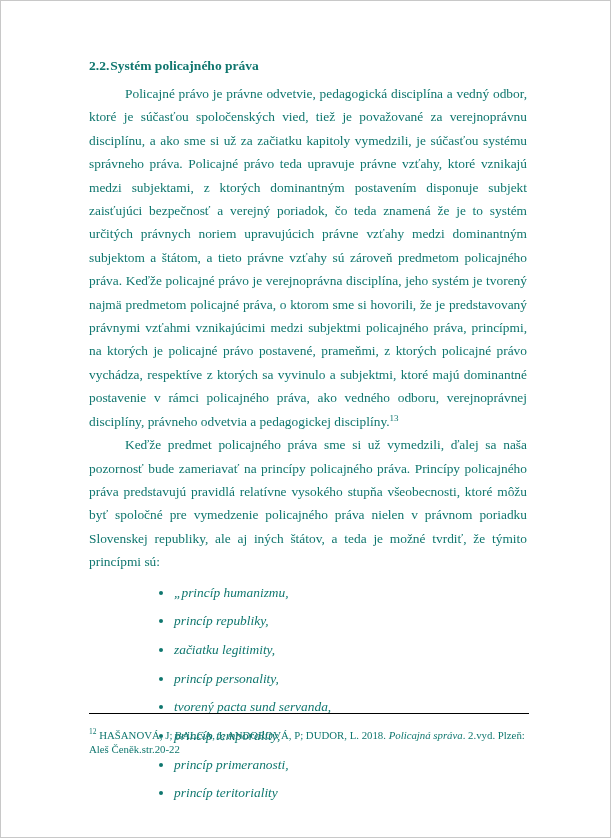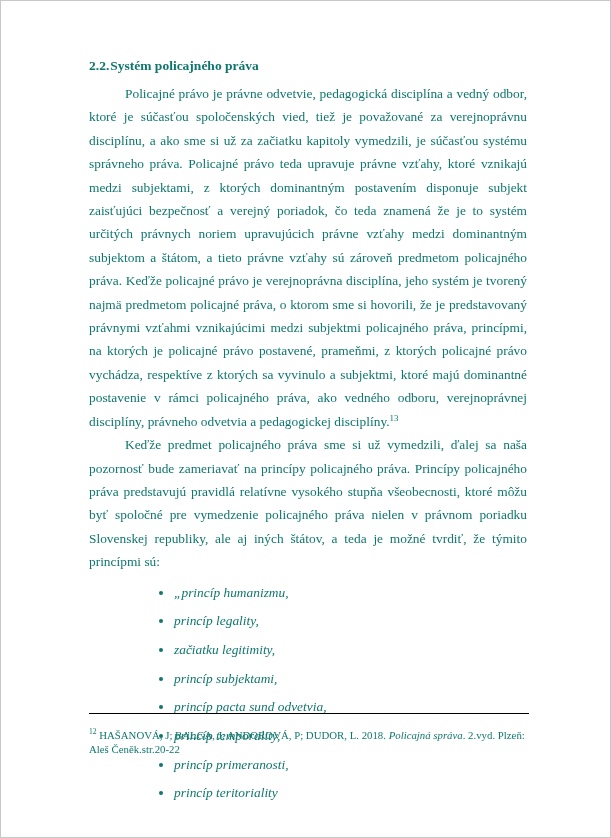--- a/index.html
+++ b/index.html
@@ -78,24 +78,24 @@
   <div class="content">
 
     <h2 class="heading"><span class="num">2.2.</span><span>Systém policajného práva</span></h2>
 
     <p class="body-par"><span>Policajné právo je právne odvetvie, pedagogická disciplína a vedný odbor, ktoré je súčasťou spoločenských vied, tiež je považované za verejnoprávnu disciplínu, a ako sme si už za začiatku kapitoly vymedzili, je súčasťou systému správneho práva. Policajné právo teda upravuje právne vzťahy, ktoré vznikajú medzi subjektami, z ktorých dominantným postavením disponuje subjekt zaisťujúci bezpečnosť a verejný poriadok, čo teda znamená že je to systém určitých právnych noriem upravujúcich právne vzťahy medzi dominantným subjektom a štátom, a tieto právne vzťahy sú zároveň predmetom policajného práva. Keďže policajné právo je verejnoprávna disciplína, jeho systém je tvorený najmä predmetom policajné práva, o ktorom sme si hovorili, že je predstavovaný právnymi vzťahmi vznikajúcimi medzi subjektmi policajného práva, princípmi, na ktorých je policajné právo postavené, prameňmi, z ktorých policajné právo vychádza, respektíve z ktorých sa vyvinulo a subjektmi, ktoré majú dominantné postavenie v rámci policajného práva, ako vedného odboru, verejnoprávnej disciplíny, právneho odvetvia a pedagogickej disciplíny.</span><sup>13</sup></p>
 
     <p class="body-par">Keďže predmet policajného práva sme si už vymedzili, ďalej sa naša pozornosť bude zameriavať na princípy policajného práva. Princípy policajného práva predstavujú pravidlá relatívne vysokého stupňa všeobecnosti, ktoré môžu byť spoločné pre vymedzenie policajného práva nielen v právnom poriadku Slovenskej republiky, ale aj iných štátov, a teda je možné tvrdiť, že týmito princípmi sú:</p>
 
     <ul class="principles">
       <li>„princíp humanizmu,</li>
-      <li>princíp legality,</li>
+      <li>princíp republiky,</li>
       <li>začiatku legitimity,</li>
-      <li>princíp subjektami,</li>
-      <li>princíp pacta sund odvetvia,</li>
+      <li>princíp personality,</li>
+      <li>tvorený pacta sund servanda,</li>
       <li>princíp temporality,</li>
       <li>princíp primeranosti,</li>
       <li>princíp teritoriality</li>
     </ul>
   </div>
 
   <div class="footnotes">
     <p class="footnote"><sup>12</sup> <span>HAŠANOVÁ, J; BALGA, J; ANDOROVÁ, P; DUDOR, L. 2018. </span><span class="fn-italic">Policajná správa</span><span>. 2.vyd. Plzeň: Aleš Čeněk.str.20-22</span></p>
   </div>
 </div>

